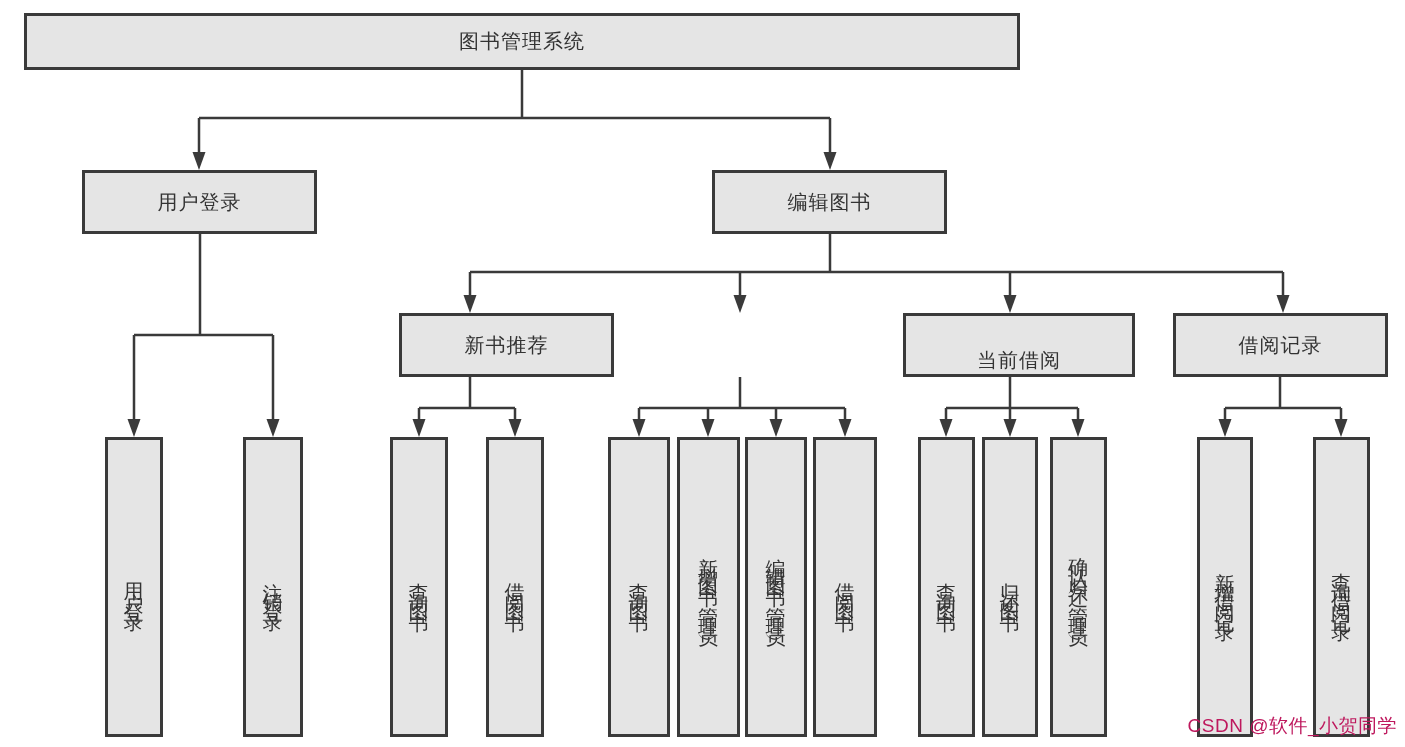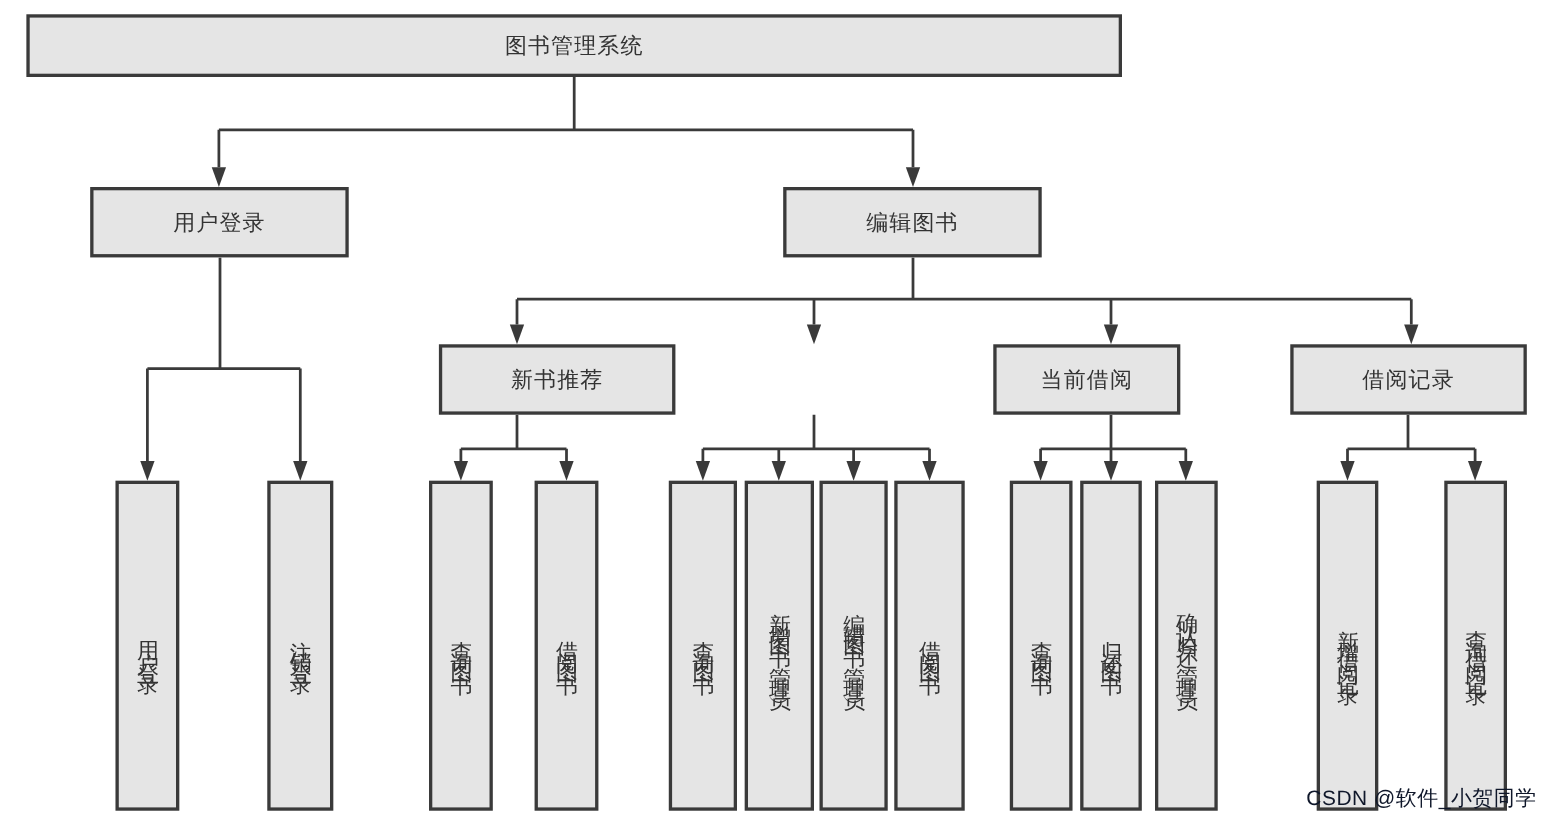--- a/index.html
+++ b/index.html
@@ -41,21 +41,21 @@
     font-size: 20px;
     letter-spacing: 10px;
     line-height: 1.1;
     white-space: nowrap;
   }
   .watermark {
     position: absolute;
     right: 8px;
     bottom: 8px;
     font-size: 19px;
-    color: #0f172a;
+    color: #be185d;
     letter-spacing: 0.5px;
     z-index: 5;
   }
 </style>
 </head>
 <body>
 
 <div class="canvas">
 
   <svg class="connectors" width="1405" height="747" viewBox="0 0 1405 747" aria-hidden="true">
@@ -105,21 +105,21 @@
   <div class="node hbox" style="left:82px; top:170px; width:235px; height:64px;">
     <span>用户登录</span>
   </div>
   <div class="node hbox" style="left:712px; top:170px; width:235px; height:64px;">
     <span>编辑图书</span>
   </div>
 
   <div class="node hbox" style="left:363px; top:313px; width:215px; height:64px;margin-left:36px;">
     <span>新书推荐</span>
   </div>
-  <div class="node hbox" style="left:903px; top:313px; width:170px; height:64px;">
+  <div class="node hbox" style="left:903px; top:313px; width:232px; height:64px;align-items:flex-end;">
     <span>当前借阅</span>
   </div>
   <div class="node hbox" style="left:1173px; top:313px; width:215px; height:64px;text-align:right;">
     <span>借阅记录</span>
   </div>
 
   <div class="node vbox" style="left:105px; top:437px; width:58px; height:300px;">
     <span class="vtext">用户登录</span>
   </div>
   <div class="node vbox" style="left:243px; top:437px; width:60px; height:300px;">

